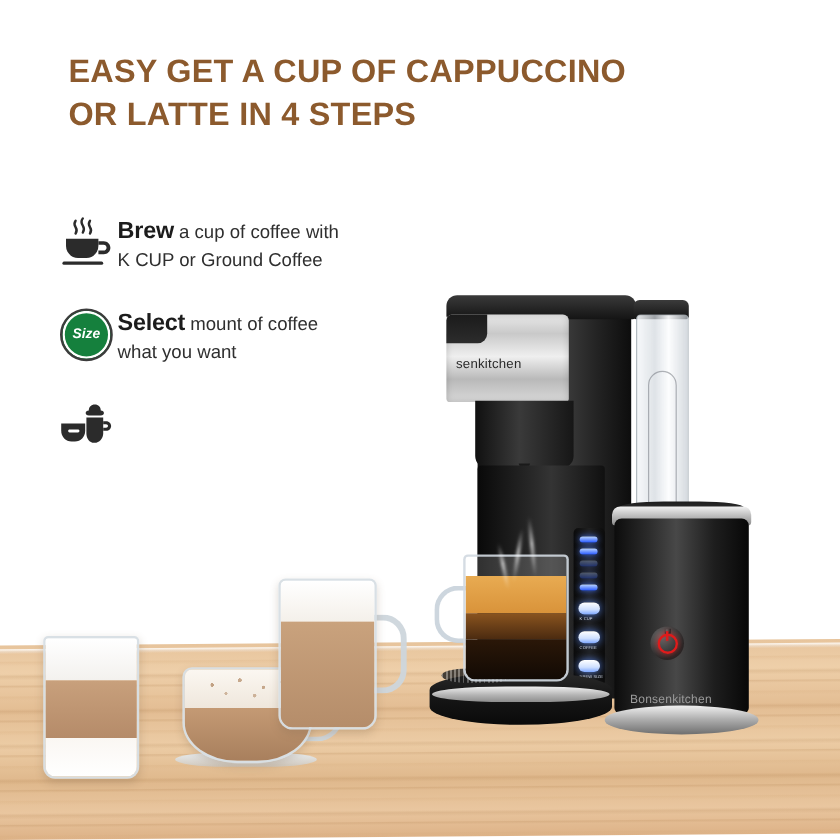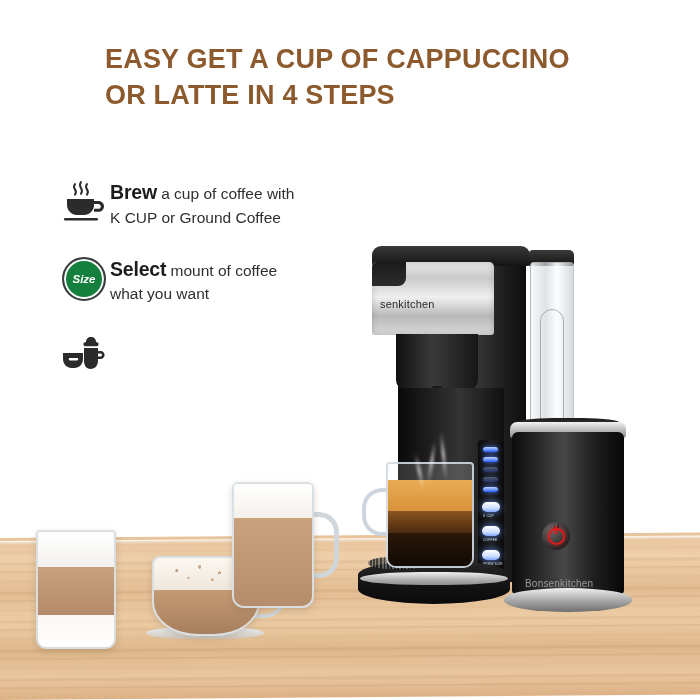--- a/index.html
+++ b/index.html
@@ -66,28 +66,27 @@
   .headline {
     position: absolute;
     left: 57px;
     top: 42px;
     width: 560px;
     color: #8c5a2d;
     font-size: 27px;
     font-weight: bold;
     line-height: 1.33;
     letter-spacing: 0.2px;
-    margin-left: 48px;
   }
   .headline .ln { display: block; }
 
   
   .steps {
     position: absolute;
-    left: 58px;
+    left: 46px;
     top: 178px;
     width: 300px;
   }
   .step {
     display: flex;
     align-items: flex-start;
     margin-bottom: 26px;
   }
   .step-icon {
     width: 52px;
@@ -139,21 +138,21 @@
     border-radius: 7px 7px 4px 4px;
   }
   .cm-topcap {
     position: absolute; left: 372px; top: 246px;
     width: 158px; height: 20px;
     background: linear-gradient(180deg,#3a3a3a,#141414);
     border-radius: 9px 9px 3px 3px;
   }
   .cm-steelpanel {
     position: absolute; left: 372px; top: 262px;
-    width: 122px; height: 73px;
+    width: 102px; height: 73px;
     background: linear-gradient(180deg,#e9e9e9 0%,#c9c9c9 22%,#efefef 48%,#b9b9b9 74%,#d9d9d9 100%);
     border-radius: 5px 5px 3px 3px;
     box-shadow: inset 0 0 6px rgba(0,0,0,0.18);
   }
   .cm-steelpanel::before {
     content: "";
     position: absolute; left: 0; top: 0; width: 34px; height: 24px;
     background: linear-gradient(180deg,#1b1b1b,#2c2c2c);
     border-radius: 5px 0 8px 0;
   }

